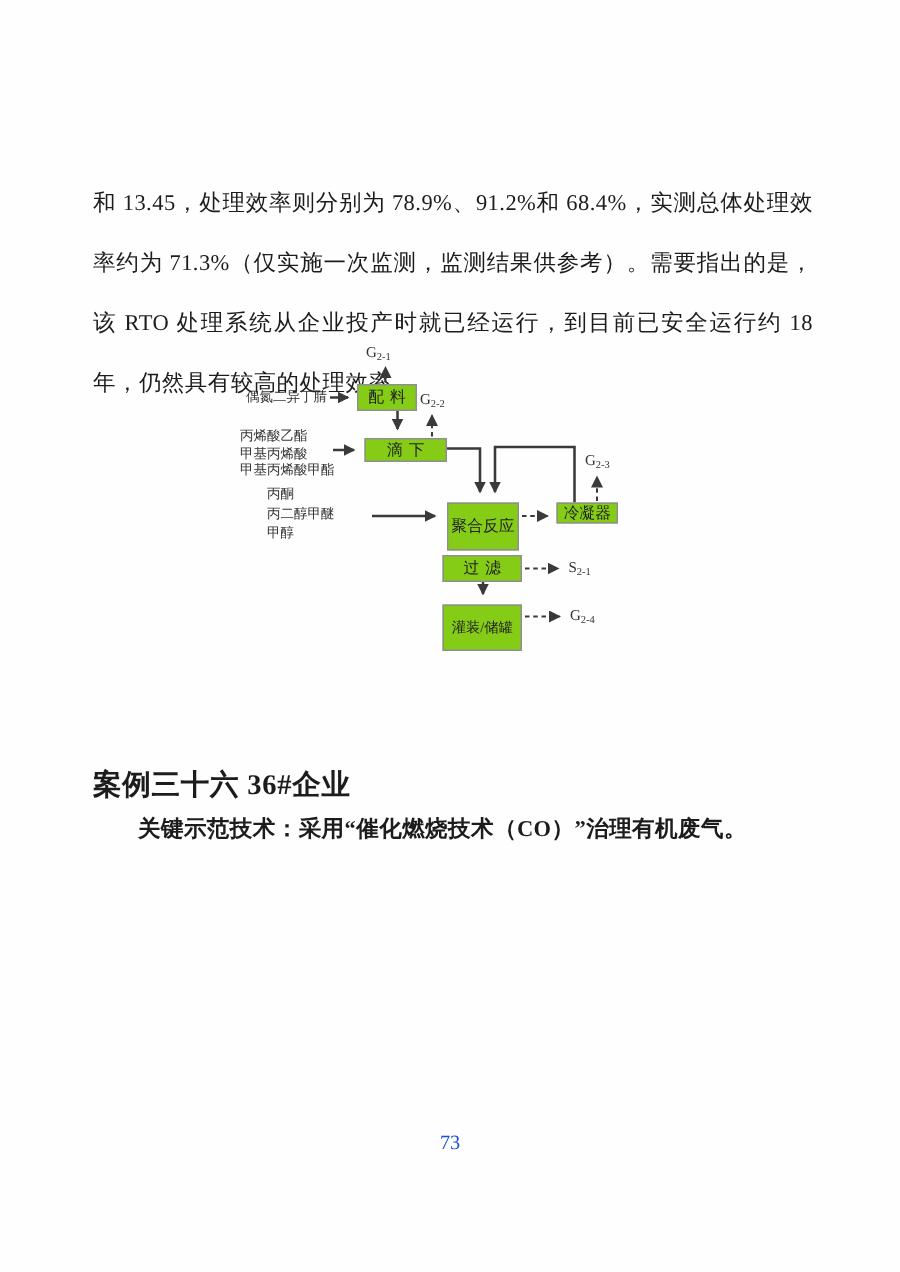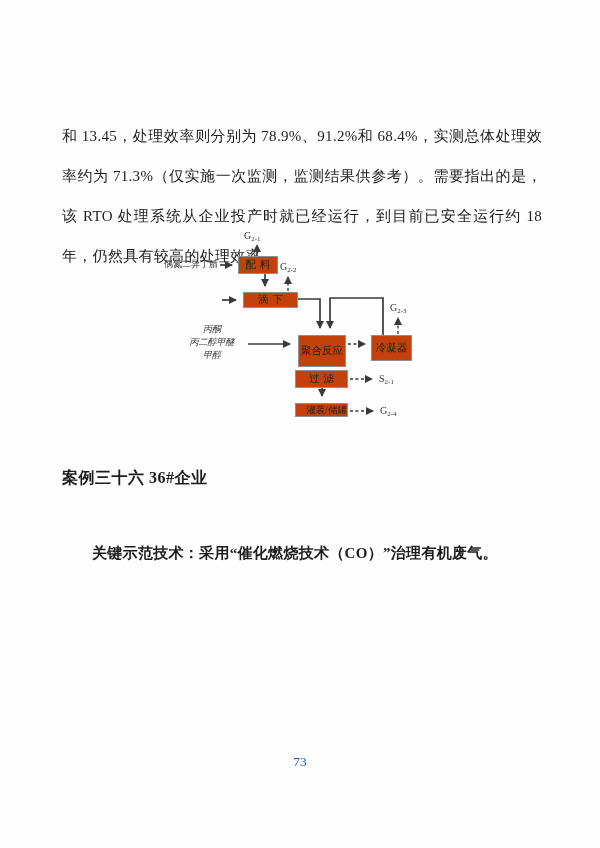--- a/index.html
+++ b/index.html
@@ -15,46 +15,46 @@
   .body-text{
     font-size:15px;line-height:40px;
     text-align:justify;text-justify:inter-character;
     letter-spacing:0.3px;
   }
   .p1{position:absolute;top:101px;left:62px;right:58px;}
   .p2{position:absolute;top:518px;left:62px;right:58px;text-indent:2em;font-weight:bold;}
   .p3{position:absolute;top:550px;left:62px;right:58px;text-indent:2em;}
   .p3 .lead{font-weight:bold;}
   .heading{
-    position:absolute;top:468px;left:62px;
-    font-size:16px;font-weight:bold;letter-spacing:0.5px;
+    position:absolute;top:510px;left:62px;
+    font-size:19px;font-weight:bold;letter-spacing:0.5px;
   }
   .caption{
     position:absolute;top:431px;left:0;right:0;
     text-align:center;
     font-family:"Liberation Sans","DejaVu Sans",sans-serif;
     font-size:13px;letter-spacing:1px;color:#222;
   }
   .pagenum{
     position:absolute;top:754px;left:0;right:0;
     text-align:center;font-size:13.5px;color:#1d4ed8;
   }
   
   .flowchart{position:absolute;top:225px;left:138px;width:330px;height:202px;}
   .flowchart svg{position:absolute;left:0;top:0;}
   .fc-box{
     position:absolute;box-sizing:border-box;
-    border:1px solid #8f8f8f;background:#c2410c;
+    border:1px solid #8f8f8f;background:#84cc16;
     display:flex;align-items:center;justify-content:center;
     font-size:10.5px;color:#222;
   }
   .fc-box .sp{letter-spacing:4px;margin-right:-4px;}
   .fc-label{position:absolute;font-size:9px;color:#333;white-space:nowrap;line-height:1;}
   .fc-list{position:absolute;font-size:9px;color:#333;line-height:11.5px;white-space:nowrap;}
-  .fc-list.center{text-align:center;line-height:13px;font-style:italic;}
+  .fc-list.center{line-height:13px;}
   .stream{position:absolute;font-size:10px;color:#333;white-space:nowrap;line-height:1;}
   .stream sub{font-size:7px;vertical-align:-2px;letter-spacing:0;}
 </style>
 </head>
 <body>
 
 <div class="page">
 
   <p class="body-text p1">和 13.45，处理效率则分别为 78.9%、91.2%和 68.4%，实测总体处理效率约为 71.3%（仅实施一次监测，监测结果供参考）。需要指出的是，该 RTO 处理系统从企业投产时就已经运行，到目前已安全运行约 18 年，仍然具有较高的处理效率。</p>
 
@@ -89,31 +89,36 @@
 
     <div class="fc-box" style="left:100px;top:31px;width:40px;height:18px;">
         <span class="sp">配料</span>
       </div>
     <div class="fc-box" style="left:105px;top:67px;width:55px;height:16px;">
         <span class="sp">滴下</span>
       </div>
     <div class="fc-box" style="left:160px;top:110px;width:48px;height:32px;">
         <span>聚合反应</span>
       </div>
-    <div class="fc-box" style="left:233px;top:110px;width:41px;height:26px;">
+    <div class="fc-box" style="left:233px;top:110px;width:41px;height:14px;">
         <span>冷凝器</span>
       </div>
     <div class="fc-box" style="left:157px;top:145px;width:53px;height:18px;">
         <span class="sp">过滤</span>
       </div>
-    <div class="fc-box" style="left:157px;top:178px;width:53px;height:14px;font-size:9.5px;justify-content:flex-end;">
+    <div class="fc-box" style="left:157px;top:178px;width:53px;height:31px;font-size:9.5px;">
         <span>灌装/储罐</span>
       </div>
 
     <div class="fc-label" style="left:16px;top:35px;width:64px;text-align:right;">偶氮二异丁腈</div>
+    <div class="fc-list" style="left:22px;top:60px;">
+      <div>丙烯酸乙酯</div>
+      <div>甲基丙烯酸</div>
+      <div>甲基丙烯酸甲酯</div>
+    </div>
     <div class="fc-list center" style="left:40px;top:98px;width:68px;">
       <div>丙酮</div>
       <div>丙二醇甲醚</div>
       <div>甲醇</div>
     </div>
 
     <span class="stream" style="left:106px;top:6px;"><span>G</span><sub>2-1</sub></span>
     <span class="stream" style="left:142px;top:37px;"><span>G</span><sub>2-2</sub></span>
     <span class="stream" style="left:252px;top:78px;"><span>G</span><sub>2-3</sub></span>
     <span class="stream" style="left:241px;top:149px;text-align:center;"><span>S</span><sub>2-1</sub></span>

